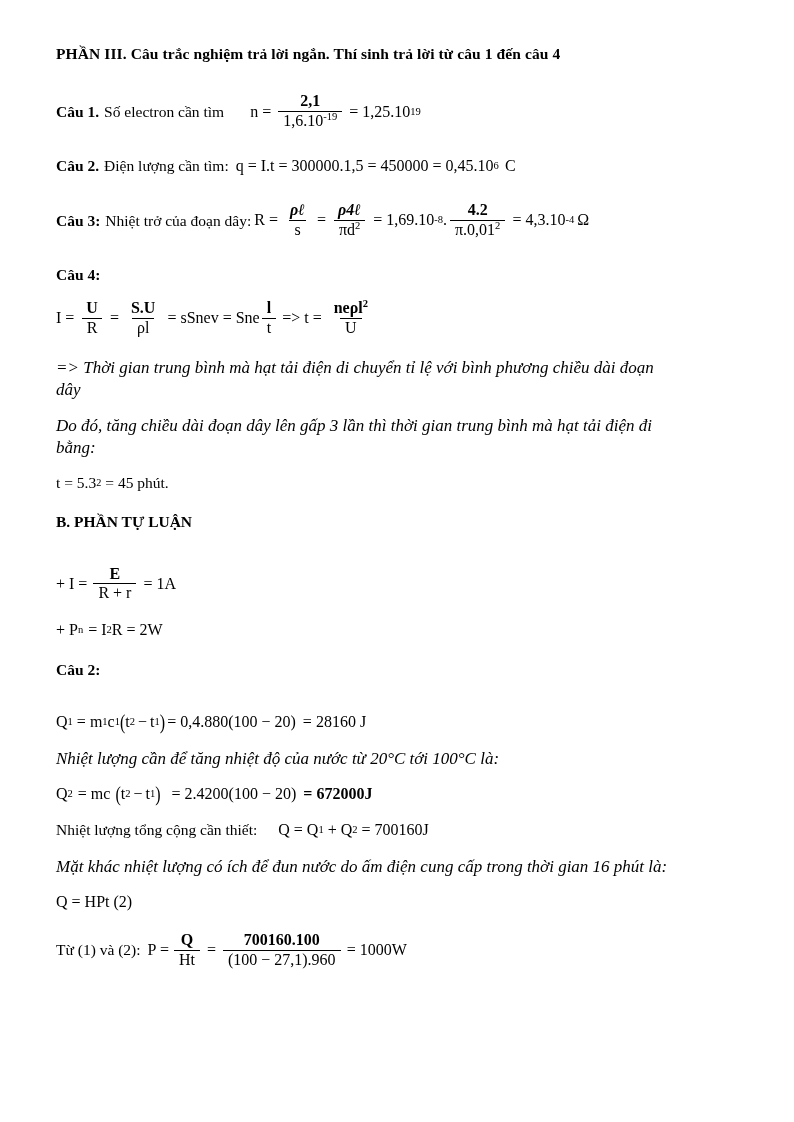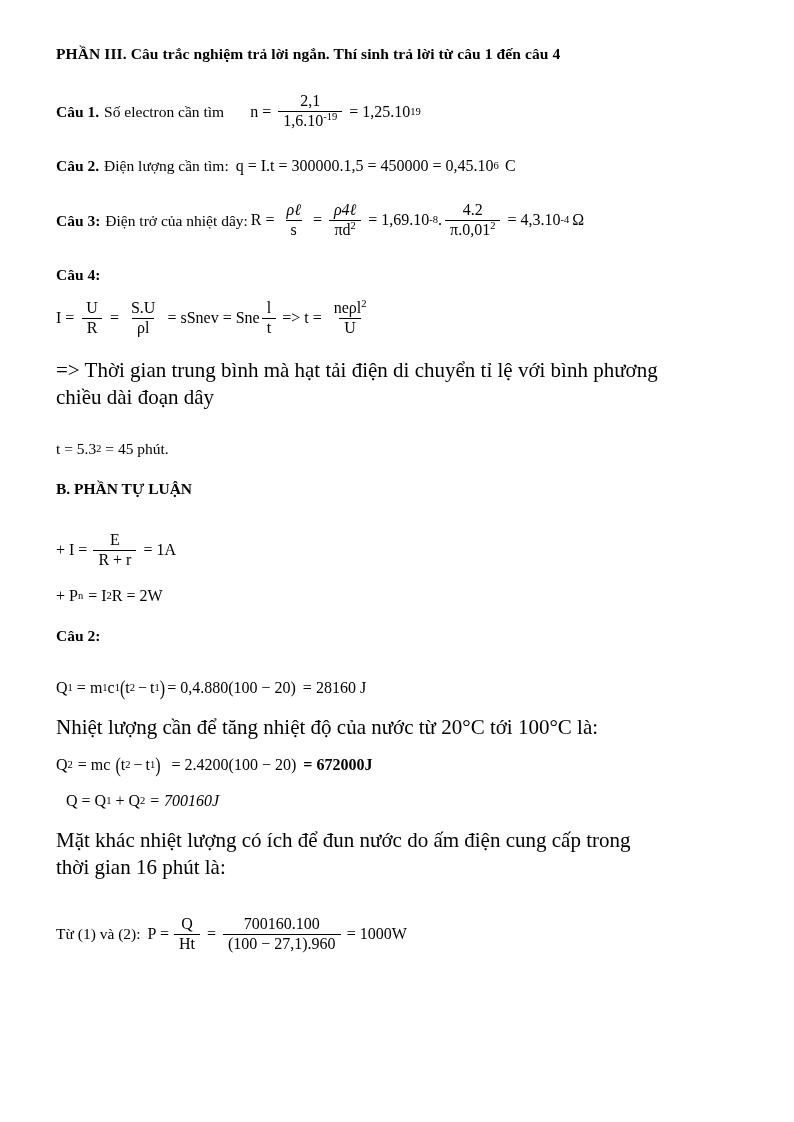--- a/index.html
+++ b/index.html
@@ -30,22 +30,23 @@
     line-height: 1.25;
     margin: 0 0 0 0;
     letter-spacing: 0.1px;
   }
   .section-head {
     font-weight: bold;
     font-size: 15.5px;
     line-height: 1.25;
   }
   .para {
-    font-size: 21px;
+    font-size: 17px;
     line-height: 1.3;
+    font-style: italic;
   }
   .row {
     display: flex;
     align-items: center;
     font-size: 15.5px;
     line-height: 1.25;
     white-space: nowrap;
   }
   .row .lead {
     font-weight: bold;
@@ -71,20 +72,21 @@
   .frac {
     display: inline-flex;
     flex-direction: column;
     align-items: center;
     vertical-align: middle;
     margin: 0 3px;
     line-height: 1.05;
   }
   .frac > .num {
     padding: 0 5px 1px 5px;
+    font-weight: bold;
   }
   .frac > .den {
     border-top: 1.3px solid #000;
     padding: 1px 5px 0 5px;
   }
   sup.ex {
     font-size: 0.66em;
     vertical-align: super;
     line-height: 0;
   }
@@ -138,21 +140,21 @@
       <span>q = I.t = 300000.1,5 = 450000 = 0,45.10</span>
         <sup class="ex">6</sup>
       <span style="margin-left:6px;">C</span>
     </span>
   </div>
 
   <div class="sp-lg"></div>
 
   <div class="row">
     <span class="lead">Câu 3:</span>
-    <span>Điện trở của nhiệt dây:</span>
+    <span>Nhiệt trở của đoạn dây:</span>
     <span class="math" style="margin-left:3px;">
       <span>R</span>
       <span class="op">=</span>
       <span class="frac">
         <span class="num ell">ρℓ</span>
         <span class="den">s</span>
       </span>
       <span class="op">=</span>
       <span class="frac">
         <span class="num ell">ρ4ℓ</span>
@@ -207,20 +209,21 @@
         <span class="num"><span>neρl</span><sup class="ex">2</sup></span>
         <span class="den">U</span>
       </span>
     </span>
   </div>
 
   <div class="sp-md"></div>
 
   <div class="para">=&gt; Thời gian trung bình mà hạt tải điện di chuyển tỉ lệ với bình phương chiều dài đoạn dây</div>
   <div style="height:14px;"></div>
+  <div class="para">Do đó, tăng chiều dài đoạn dây lên gấp 3 lần thì thời gian trung bình mà hạt tải điện đi bằng:</div>
   <div style="height:14px;"></div>
   <div class="row">
     <span>t = 5.3</span>
       <sup class="ex">2</sup>
     <span style="margin-left:4px;">= 45 phút.</span>
   </div>
 
   <div class="sp-md"></div>
 
   <div class="section-head">B. PHẦN TỰ LUẬN</div>
@@ -300,35 +303,39 @@
         <sub class="sb">1</sub>
         <span class="big-paren">)</span>
       <span style="margin-left:11px;">= 2.4200(100 − 20)</span>
       <span style="margin-left:7px;font-weight:bold;">= 672000J</span>
     </span>
   </div>
 
   <div style="height:16px;"></div>
 
   <div class="row">
-    <span class="math" style="margin-left:10px;">
+    <span>Nhiệt lượng tổng cộng cần thiết:</span>
+    <span class="math" style="margin-left:21px;">
       <span>Q = Q</span>
         <sub class="sb">1</sub>
       <span style="margin-left:4px;">+ Q</span>
         <sub class="sb">2</sub>
-      <span style="margin-left:4px;font-style:italic;">= 700160J</span>
+      <span style="margin-left:4px;">= 700160J</span>
     </span>
   </div>
 
   <div style="height:16px;"></div>
 
   <div class="para">Mặt khác nhiệt lượng có ích để đun nước do ấm điện cung cấp trong thời gian 16 phút là:</div>
 
   <div style="height:14px;"></div>
 
+  <div class="row">
+    <span class="math">Q  =  HPt (2)</span>
+  </div>
 
   <div style="height:20px;"></div>
 
   <div class="row">
     <span>Từ (1) và (2):</span>
     <span class="math" style="margin-left:7px;">
       <span>P =</span>
       <span class="frac" style="margin-left:5px;">
         <span class="num">Q</span>
         <span class="den">Ht</span>

